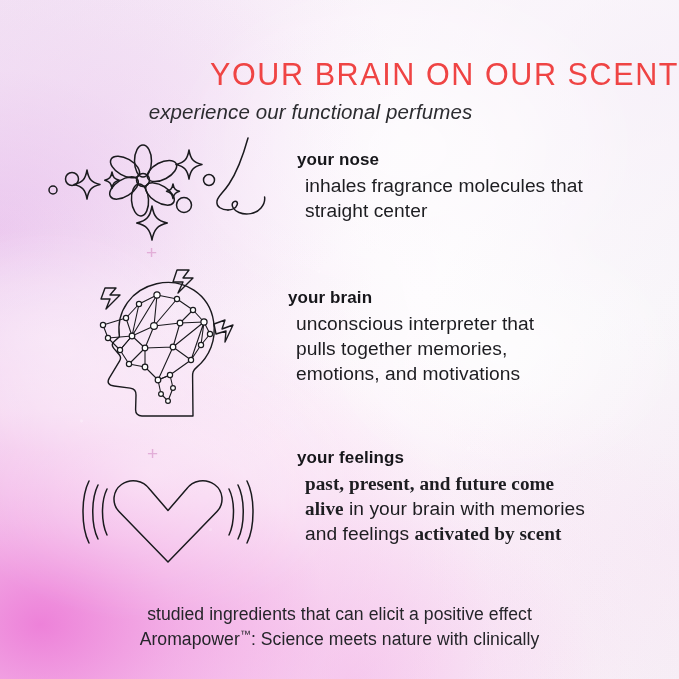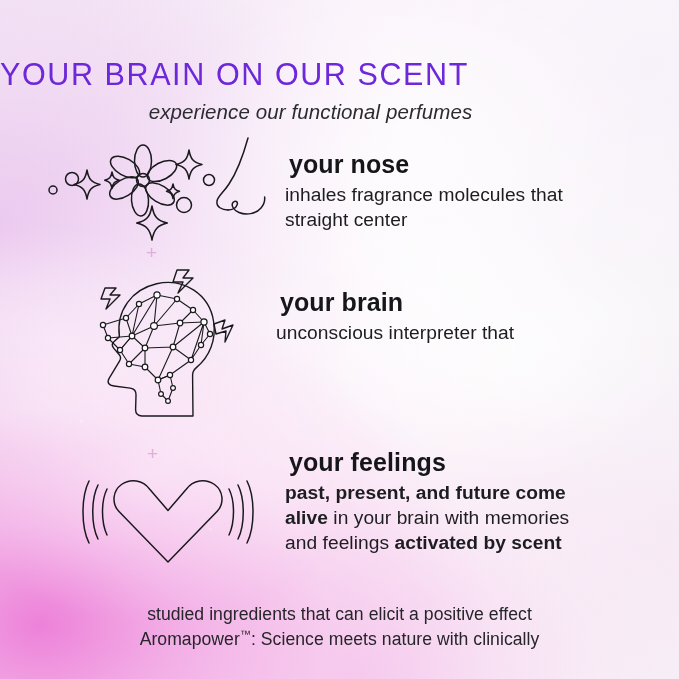--- a/index.html
+++ b/index.html
@@ -53,59 +53,60 @@
   .content {
     position: relative;
     width: 679px;
     height: 679px;
   }
   .title {
     position: absolute;
     top: 57px;
     left: 0;
     width: 679px;
-    text-align: left;
+    text-align: right;
     font-size: 30.5px;
     font-weight: 500;
     letter-spacing: 1.6px;
-    color: #6d28d9;
+    color: #ef4444;
     white-space: nowrap;
   }
   .subtitle {
     position: absolute;
     top: 100px;
     left: 0;
     width: 621px;
     text-align: center;
     font-size: 20.5px;
     font-style: italic;
     font-weight: 300;
     letter-spacing: 0.1px;
     color: #2c2c30;
   }
   
   .row { position: absolute; }
   .row-text { position: absolute; }
   .head {
-    font-size: 25px;
+    font-size: 17px;
     font-weight: 700;
     color: #16161a;
     letter-spacing: 0.1px;
-    margin: 0 0 3px 4px;
+    margin: 0 0 3px 12px;
     line-height: 1.15;
   }
   .head.light { font-weight: 700; }
   .body {
     font-size: 19.2px;
     font-weight: 400;
     color: #1d1d21;
     line-height: 1.32;
     letter-spacing: 0.05px;
-  }
-  .body b { font-weight: 700; }
+    margin-left: 20px;
+  }
+  .body b { font-weight: 700; font-family: Liberation Serif, serif; }
 
   .plus {
     position: absolute;
     color: #e2aed8;
     font-size: 19px;
     font-weight: 400;
     line-height: 1;
     user-select: none;
   }
   .footer {
@@ -229,20 +230,22 @@
         <path d="M43 20 L54 20 L48 27 L58 27 L44 41 L48 31 L39 31 L43 20 Z"></path>
         <path d="M115 2 L127 2 L121 10 L131 10 L116 25 L121 14 L111 14 L115 2 Z"></path>
         <path d="M152 56 L163 52 L160 61 L171 57 L163 74 L164 63 L154 66 L152 56 Z"></path>
       </svg>
     </div>
 
     <div class="row-text" style="left:276px; top:288px; width:370px;">
       <div class="head"> your brain</div>
       <div class="body">
         <div><span>unconscious interpreter that</span></div>
+        <div><span>pulls together memories,</span></div>
+        <div><span>emotions, and motivations</span></div>
       </div>
     </div>
 
     <div class="plus" style="left:147px; top:444px;">+</div>
 
     <div class="row" style="left:78px; top:468px; width:180px; height:100px;">
       <svg width="180" height="100" viewBox="0 0 180 100" fill="none" stroke="#1a1a1e" stroke-width="1.5" stroke-linecap="round" stroke-linejoin="round">
         <path d="M90 94 L41 43.5 C33.5 35.5 34.5 23 43.5 16.5 C52.5 10 65 12 71.5 21 L90 42.5
                  L108.5 21 C115 12 127.5 10 136.5 16.5 C145.5 23 146.5 35.5 139 43.5 L90 94 Z"></path>
         <g>

